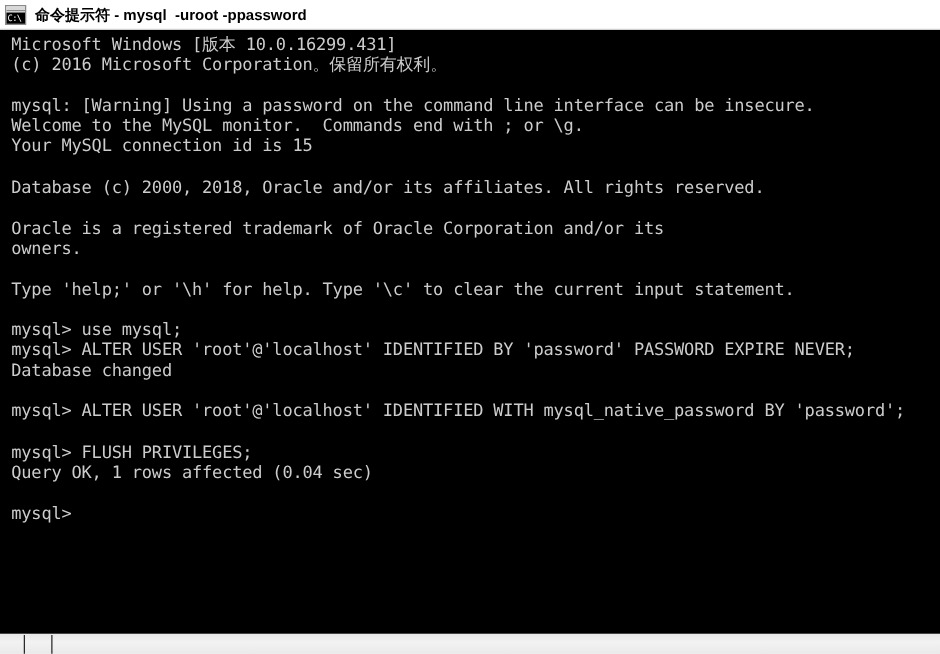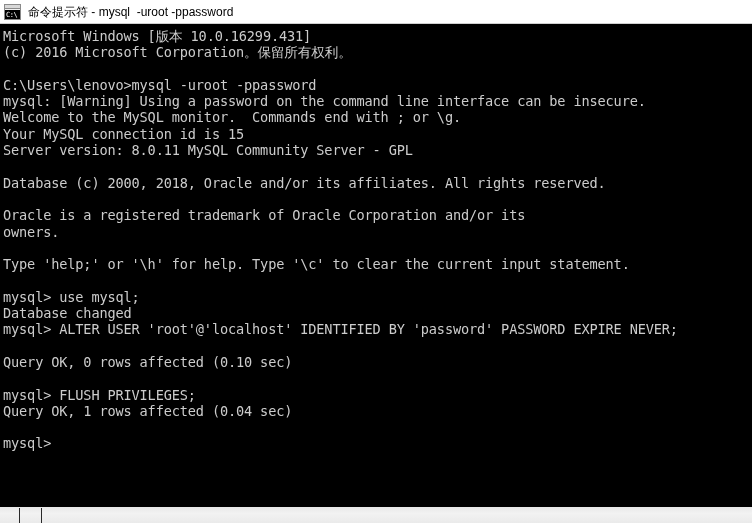--- a/index.html
+++ b/index.html
@@ -71,33 +71,34 @@
     text-align: left;
     padding-left: 1px;
     box-sizing: border-box;
   }
   #title-text {
     font-family: "Liberation Sans", "DejaVu Sans", sans-serif;
     font-size: 12px;
     color: #000000;
     white-space: pre;
     line-height: 24px;
+    font-weight: bold;
   }
 
   
   #terminal {
     position: absolute;
     left: 0;
     top: 24px;
     width: 752px;
     height: 483px;
     background: #000000;
     color: #c0c0c0;
     overflow: hidden;
-    padding: 4px 0 0 3px;
+    padding: 4px 0 0 9px;
     box-sizing: border-box;
   }
   .term-line {
     font-family: "DejaVu Sans Mono", "Liberation Mono", monospace;
     font-size: 13.6px;
     line-height: 16.3px;
     color: #cccccc;
     white-space: pre;
     letter-spacing: -0.15px;
     height: 16.3px;
@@ -132,38 +133,36 @@
       <div class="icon-titlestrip"></div>
       <div class="icon-screen">C:\</div>
     </div>
     <div id="title-text">命令提示符 - mysql  -uroot -ppassword</div>
   </div>
 
   <div id="terminal">
     <div class="term-line">Microsoft Windows [版本 10.0.16299.431]</div>
     <div class="term-line">(c) 2016 Microsoft Corporation。保留所有权利。</div>
     <div class="term-line"></div>
-    <div class="term-line">C:\Users\lenovo&gt;mysql -uroot -ppassword</div>
     <div class="term-line">mysql: [Warning] Using a password on the command line interface can be insecure.</div>
     <div class="term-line">Welcome to the MySQL monitor.  Commands end with ; or \g.</div>
     <div class="term-line">Your MySQL connection id is 15</div>
-    <div class="term-line">Server version: 8.0.11 MySQL Community Server - GPL</div>
     <div class="term-line"></div>
     <div class="term-line">Database (c) 2000, 2018, Oracle and/or its affiliates. All rights reserved.</div>
     <div class="term-line"></div>
     <div class="term-line">Oracle is a registered trademark of Oracle Corporation and/or its</div>
     <div class="term-line">owners.</div>
     <div class="term-line"></div>
     <div class="term-line">Type 'help;' or '\h' for help. Type '\c' to clear the current input statement.</div>
     <div class="term-line"></div>
     <div class="term-line">mysql&gt; use mysql;</div>
+    <div class="term-line">mysql&gt; ALTER USER 'root'@'localhost' IDENTIFIED BY 'password' PASSWORD EXPIRE NEVER;</div>
     <div class="term-line">Database changed</div>
-    <div class="term-line">mysql&gt; ALTER USER 'root'@'localhost' IDENTIFIED BY 'password' PASSWORD EXPIRE NEVER;</div>
     <div class="term-line"></div>
-    <div class="term-line">Query OK, 0 rows affected (0.10 sec)</div>
+    <div class="term-line">mysql&gt; ALTER USER 'root'@'localhost' IDENTIFIED WITH mysql_native_password BY 'password';</div>
     <div class="term-line"></div>
     <div class="term-line">mysql&gt; FLUSH PRIVILEGES;</div>
     <div class="term-line">Query OK, 1 rows affected (0.04 sec)</div>
     <div class="term-line"></div>
     <div class="term-line">mysql&gt;</div>
   </div>
 
 </div>
 
 <div id="desktop-strip">

